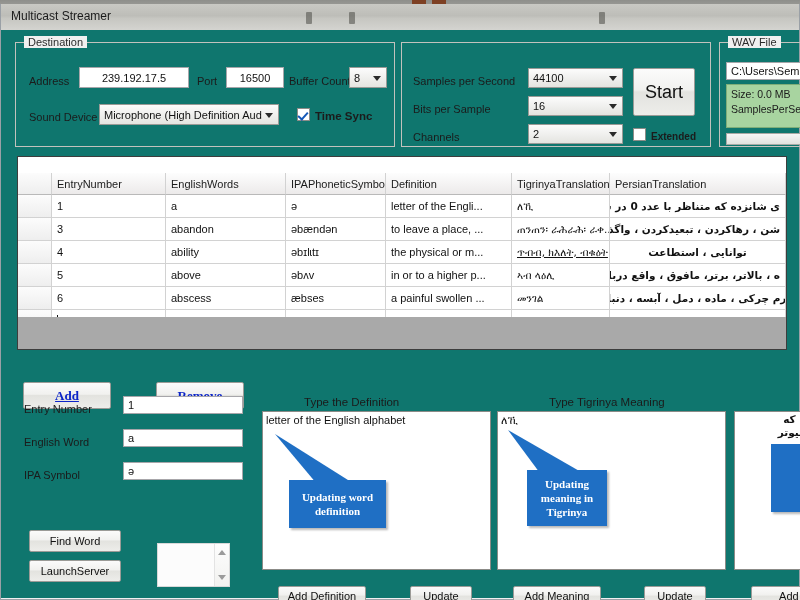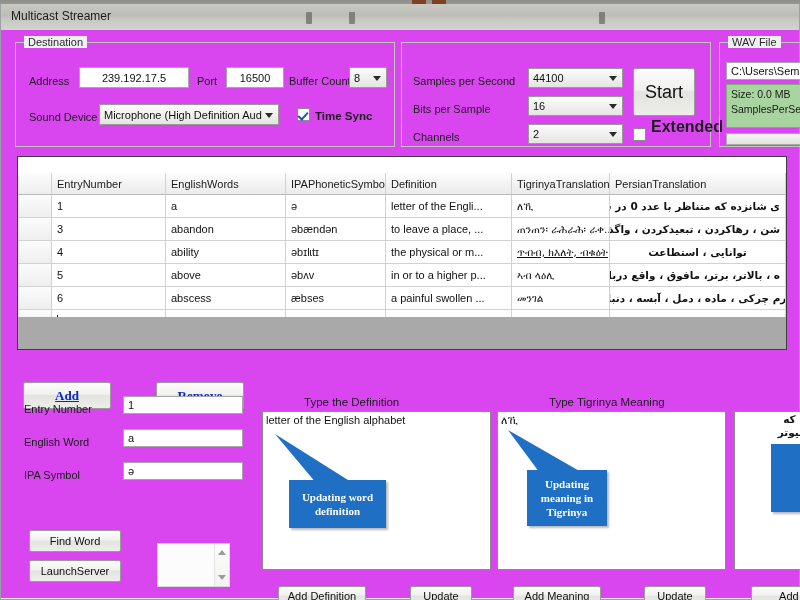--- a/index.html
+++ b/index.html
@@ -19,21 +19,21 @@
   .window{position:absolute;left:0;top:4px;width:800px;height:596px;
     background:#f0f0f0;border:1px solid #9aa0a6;border-top:none;
     box-sizing:border-box;}
   .titlebar{position:relative;height:26px;
     background:linear-gradient(180deg,#c9c9c4 0%,#bdbdb8 45%,#c6c6c1 55%,#d4d4d0 100%);
     border-bottom:1px solid #b5b5b0;text-align:center;}
   .titlebar .title{position:absolute;left:10px;top:5px;font-size:12px;color:#1b1b1b;}
   .ghost{position:absolute;top:8px;width:6px;height:12px;
     background:#4a4a46;opacity:.55;border-radius:1px;}
 
-  .client{position:absolute;left:0;top:26px;width:798px;height:568px;background:#d946ef;}
+  .client{position:absolute;left:0;top:26px;width:798px;height:568px;background:#0f766e;}
 
   
   .gb{position:absolute;border:1px solid #c2c2bd;background:transparent;box-sizing:border-box;}
   .gb>.legend{position:absolute;top:-7px;left:8px;background:#f0f0f0;padding:0 4px;font-size:11px;color:#2b2b2b;}
 
   
   .lbl{position:absolute;font-size:11px;color:#1b1b1b;white-space:nowrap;}
   .lbl.b{font-weight:bold;}
   .tb{position:absolute;background:#fff;border:1px solid #a7a6aa;box-sizing:border-box;
       font-size:11px;color:#111;padding:1px 4px;display:flex;align-items:center;overflow:hidden;white-space:nowrap;}
@@ -150,21 +150,21 @@
         <span>16</span>
         <span class="arrow"></span>
       </div>
       <div class="lbl" style="left:412px;top:101px;">Channels</div>
       <div class="cb" style="left:527px;top:94px;width:95px;height:20px;">
         <span>2</span>
         <span class="arrow"></span>
       </div>
       <div class="btn big" style="left:632px;top:38px;width:62px;height:48px;">Start</div>
       <div class="chk" style="left:632px;top:98px;"></div>
-      <div class="lbl b" style="left:650px;top:88px;font-size:16px;">Extended</div>
+      <div class="lbl b" style="left:650px;top:101px;font-size:10px;">Extended</div>
 
       <div class="gb" style="left:718px;top:12px;width:90px;height:105px;">
         <span class="legend">WAV File</span>
       </div>
       <div class="tb" style="left:725px;top:32px;width:90px;height:18px;">C:\Users\Semi</div>
       <div class="wavinfo" style="left:725px;top:54px;width:90px;height:44px;">
         <div>Size: 0.0 MB</div>
         <div>SamplesPerSe</div>
       </div>
       <div class="prog" style="left:725px;top:103px;width:90px;height:12px;"></div>

